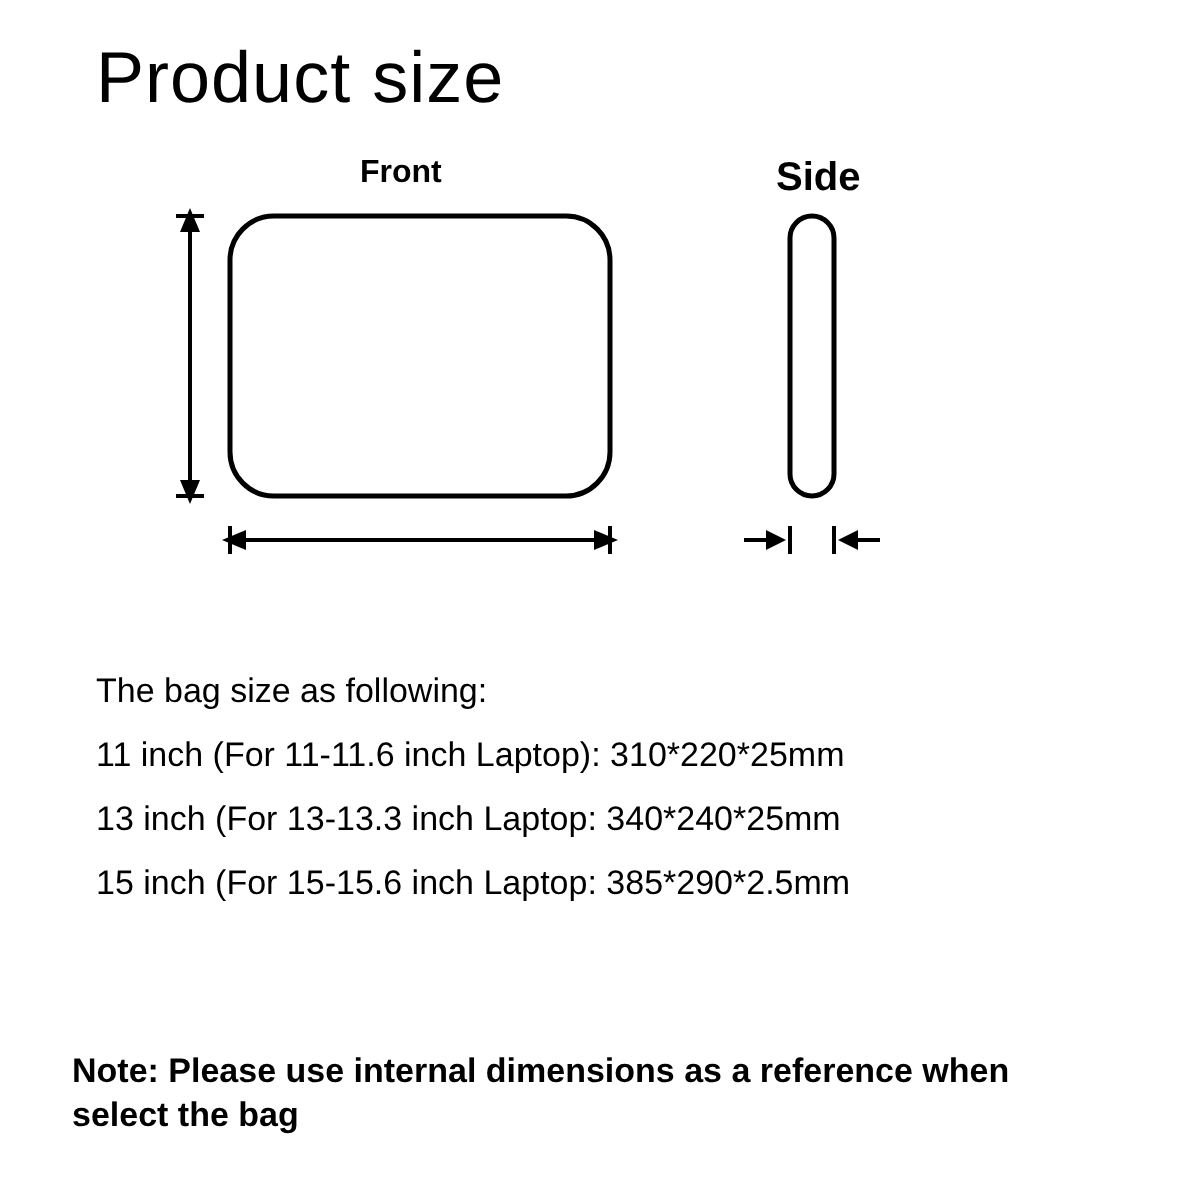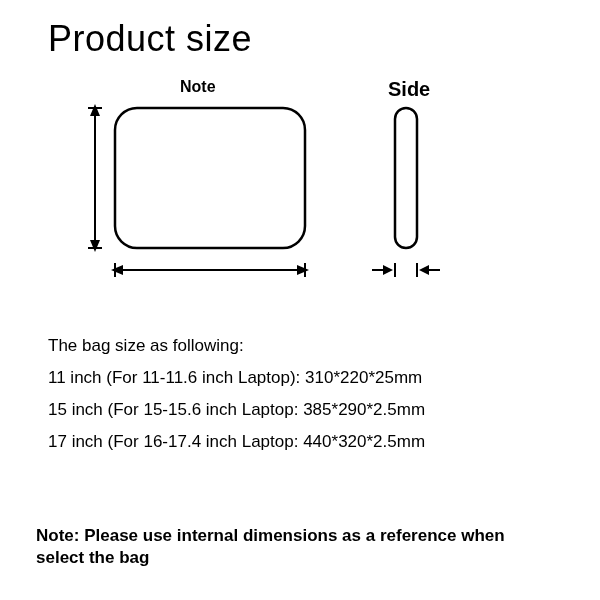--- a/index.html
+++ b/index.html
@@ -58,21 +58,21 @@
     line-height: 22px;
     width: 500px;
   }
 </style>
 </head>
 <body>
 
 <div class="title">Product size</div>
 
 <div class="diagram">
-  <div class="label-front">Note</div>
+  <div class="label-front">Front</div>
   <div class="label-side">Side</div>
 
   <svg width="600" height="230">
 
     <rect x="115" y="30" width="190" height="140" rx="22" ry="22" fill="none" stroke="#000" stroke-width="2.5"></rect>
 
     <g>
       <line x1="95" y1="30" x2="95" y2="170" stroke="#000" stroke-width="2"></line>
       <polygon points="95,26 90,38 100,38" fill="#000"></polygon>
       <polygon points="95,174 90,162 100,162" fill="#000"></polygon>
@@ -101,17 +101,17 @@
 
       <line x1="395" y1="185" x2="395" y2="199" stroke="#000" stroke-width="2"></line>
       <line x1="417" y1="185" x2="417" y2="199" stroke="#000" stroke-width="2"></line>
     </g>
   </svg>
 </div>
 
 <div class="sizes">
   <div>The bag size as following:</div>
   <div>11 inch (For 11-11.6 inch Laptop): 310*220*25mm</div>
+  <div>13 inch (For 13-13.3 inch Laptop: 340*240*25mm</div>
   <div>15 inch (For 15-15.6 inch Laptop: 385*290*2.5mm</div>
-  <div>17 inch (For 16-17.4 inch Laptop: 440*320*2.5mm</div>
 </div>
 
 <div class="note">Note: Please use internal dimensions as a reference when select the bag</div>
 
 </body></html>

